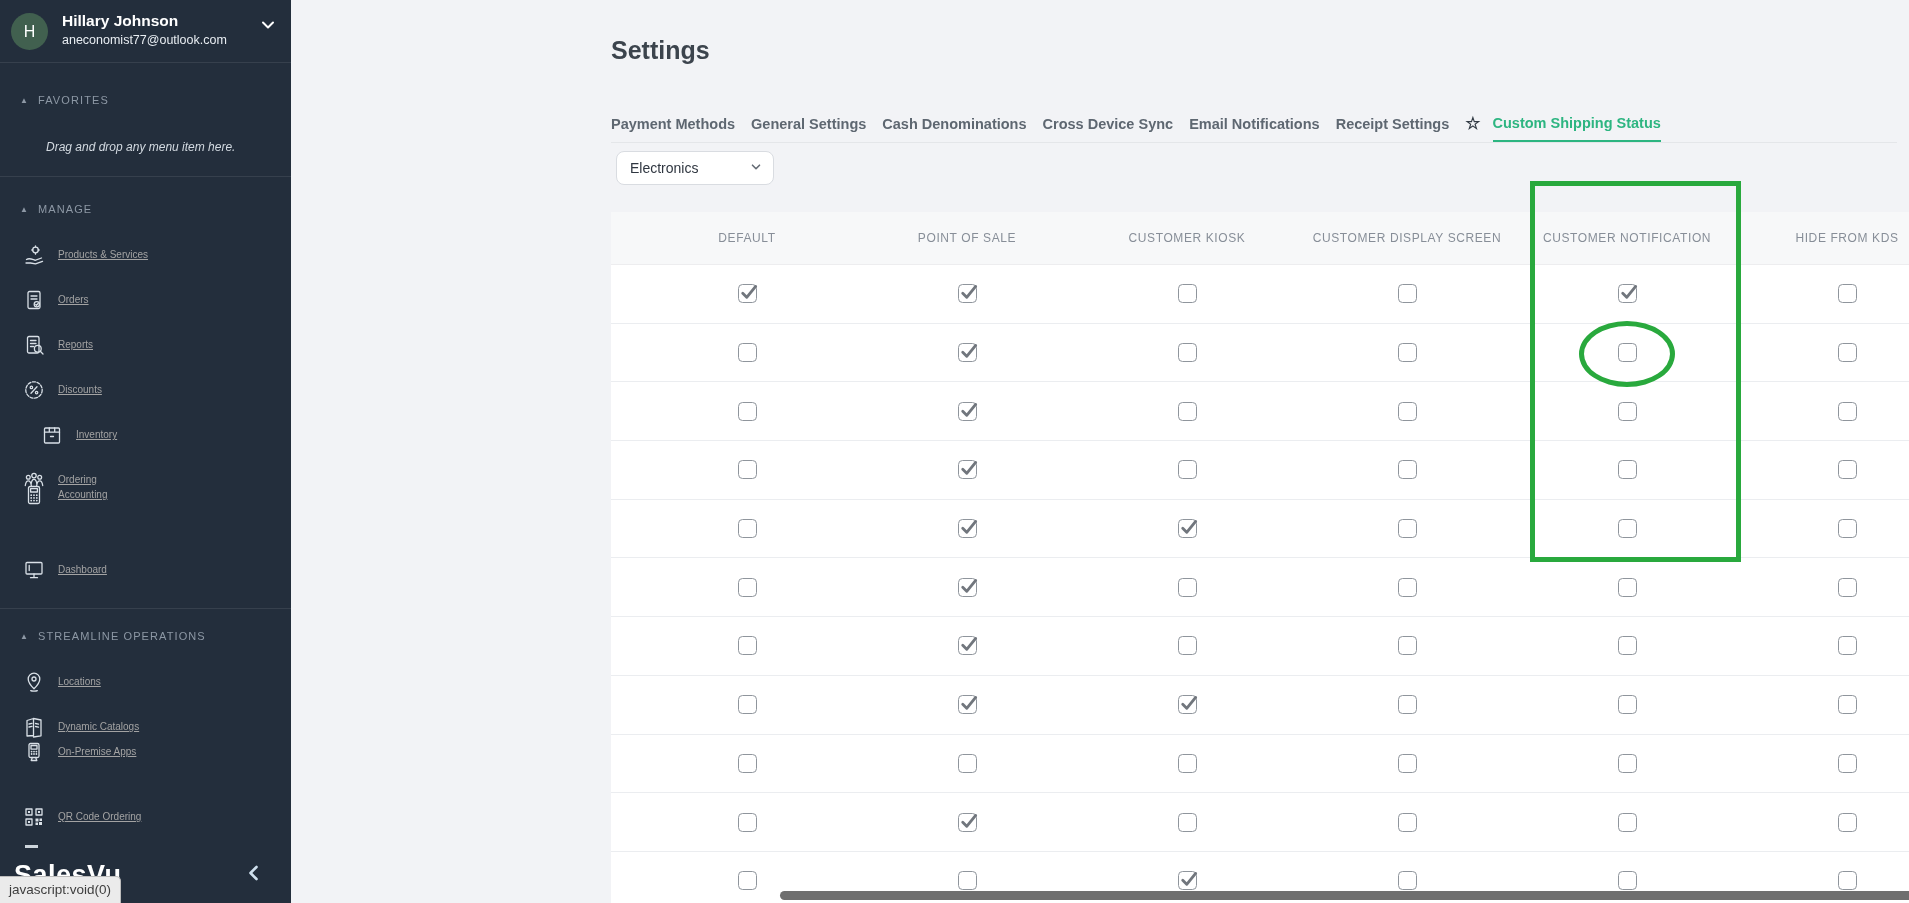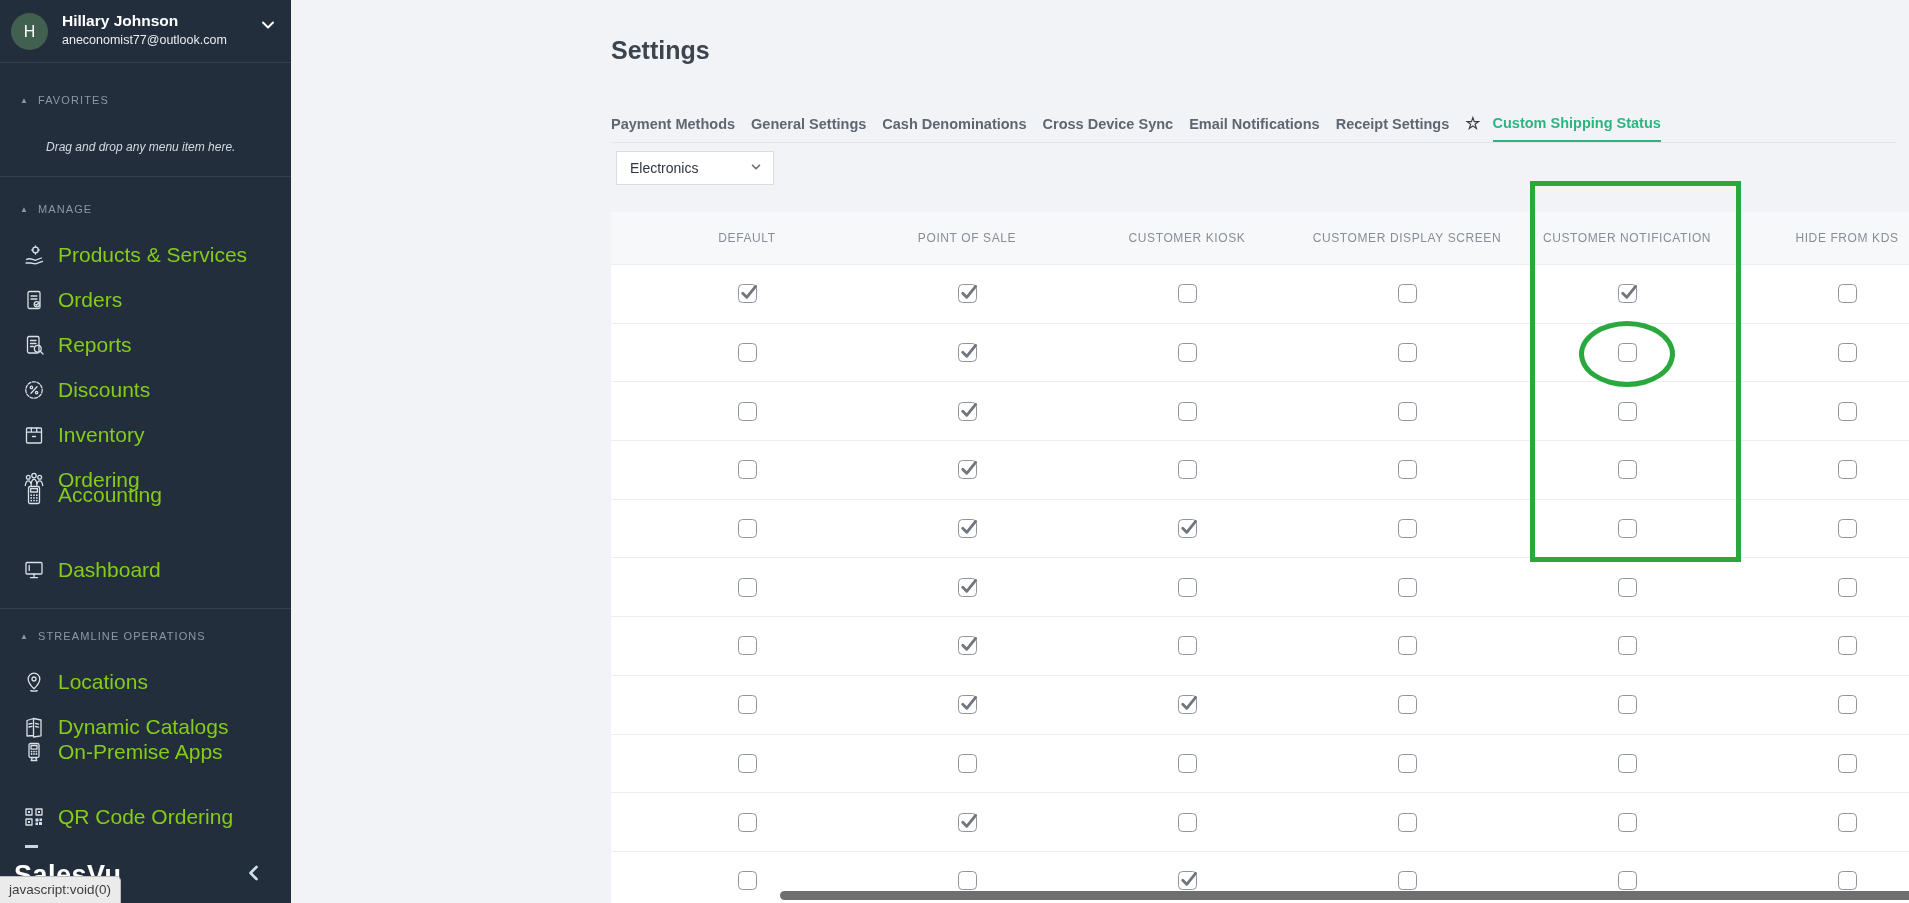--- a/index.html
+++ b/index.html
@@ -13,42 +13,42 @@
             background:#41604f; color:#fff; font-size:16px; display:flex; align-items:center; justify-content:center; }
   .user-name { position:absolute; left:62px; top:12px; color:#ffffff; font-size:15.5px; font-weight:bold; }
   .user-email { position:absolute; left:62px; top:33px; color:#e8edf2; font-size:12.5px; }
   .user-chevron { position:absolute; left:258px; top:15px; }
   .sb-divider { position:absolute; left:0; width:100%; height:1px; background:rgba(255,255,255,0.09); }
   .sec-header { position:absolute; left:20px; color:#8d98a5; font-size:11px; letter-spacing:1.1px; display:flex; align-items:center; gap:9px; }
   .sec-header .tri { font-size:8px; color:#8d98a5; }
   .fav-hint { position:absolute; left:46px; color:#d3dae1; font-size:12px; font-style:italic; }
   .sb-item { position:absolute; left:0; width:100%; height:45px; display:flex; align-items:center; cursor:pointer; }
   .sb-item .ico { width:24px; height:24px; margin-left:22px; color:#d9e0e7; flex:0 0 auto; }
-  .sb-item .lbl { margin-left:12px; color:#84cc16; font-size:21px; }
+  .sb-item .lbl { margin-left:12px; color:#a3a3a3; font-size:10px;text-decoration:underline; }
   .sb-item svg { width:24px; height:24px; }
   .brand { position:absolute; left:14px; top:860px; color:#ffffff; font-size:27px; font-weight:bold; letter-spacing:0.5px; }
   .brand-dash { position:absolute; left:25px; top:845px; width:13px; height:2.5px; background:#cdd5dc; }
   .collapse-chevron { position:absolute; left:243px; top:862px; }
 
   
   .status-tip { position:absolute; left:0; top:876px; height:27px; background:#ebebeb; border:1px solid #bcbcbc;
                 border-left:none; border-bottom:none; border-top-right-radius:5px; color:#3e3e3e; font-size:13.5px;
                 line-height:25px; padding:0 9px; z-index:40; }
 
   
   .main { position:absolute; left:291px; top:0; right:0; bottom:0; }
   .page-title { position:absolute; left:320px; top:36px; color:#3c444d; font-size:25px; font-weight:bold; }
   .tabs { position:absolute; left:320px; top:105px; height:37px; display:flex; align-items:center; gap:16px;font-weight:bold; }
   .tab { font-size:14.5px; color:#5e6771; height:37px; display:flex; align-items:center; cursor:pointer; white-space:nowrap; }
   .tab.active { color:var(--green-accent); border-bottom:2px solid var(--green-accent); }
   .tab-star { font-size:17px; color:#333b45; margin-right:-4px; cursor:pointer; }
   .tabs-divider { position:absolute; left:320px; right:12px; top:142px; height:1px; background:#e4e6e9; }
 
   .dropdown { position:absolute; left:325px; top:151px; width:158px; height:34px; background:#fff; border:1px solid #d9dce1;
-              border-radius:0; display:flex; align-items:center; cursor:pointer; }
+              border-radius:8px; display:flex; align-items:center; cursor:pointer; }
   .dropdown .val { margin-left:13px; font-size:14px; color:#2f3640; flex:1; }
   .dropdown .dd-chev { margin-right:11px; }
 
   
   .table-card { position:absolute; left:320px; top:212px; width:1558px; height:691px; background:#ffffff; overflow:hidden; }
   .t-grid { display:grid; grid-template-columns:26px repeat(6, 220px) 1fr 60px; align-items:center; }
   .t-head { height:53px; background:#f7f8f9; border-bottom:1px solid #ededef; }
   .t-head .hcell { text-align:center; font-size:12px; color:#878e98; letter-spacing:0.6px; }
   .t-row { height:58.7px; border-bottom:1px solid #ebedf0; background:#fff; }
   .ccell { display:flex; justify-content:center; align-items:center; }
@@ -114,21 +114,21 @@
       </div>
       <div class="sb-item" style="top: 367px;">
         <span class="ico"><svg viewBox="0 0 24 24" fill="none" stroke="currentColor" stroke-width="1.3" stroke-linecap="round" stroke-linejoin="round">
             <circle cx="12" cy="12" r="8.2" stroke-dasharray="3 1.6"></circle>
             <path d="M9 15.2l6-6.4"></path>
             <circle cx="9.4" cy="9.4" r="1.2"></circle>
             <circle cx="14.6" cy="14.6" r="1.2"></circle>
           </svg></span>
         <span class="lbl">Discounts</span>
       </div>
-      <div class="sb-item" style="top: 412px;">
+      <div class="sb-item" style="top: 412px; margin-left: 18px;">
         <span class="ico"><svg viewBox="0 0 24 24" fill="none" stroke="currentColor" stroke-width="1.3" stroke-linecap="round" stroke-linejoin="round">
             <rect x="4.5" y="5" width="15" height="15" rx="1"></rect>
             <path d="M4.5 9.2h15M9.3 5v4.2M14.7 5v4.2M10.5 13.5h3"></path>
           </svg></span>
         <span class="lbl">Inventory</span>
       </div>
       <div class="sb-item" style="top: 457px;">
         <span class="ico"><svg viewBox="0 0 24 24" fill="none" stroke="currentColor" stroke-width="1.3" stroke-linecap="round" stroke-linejoin="round">
             <circle cx="6.3" cy="9.2" r="1.9"></circle>
             <circle cx="12" cy="7.6" r="2.2"></circle>

